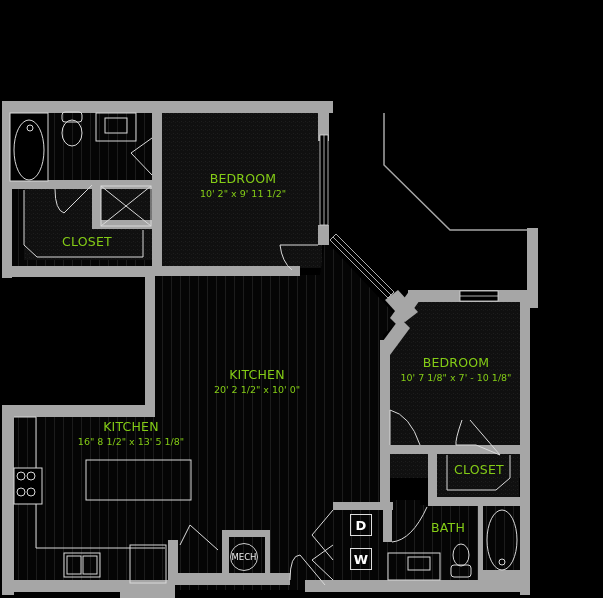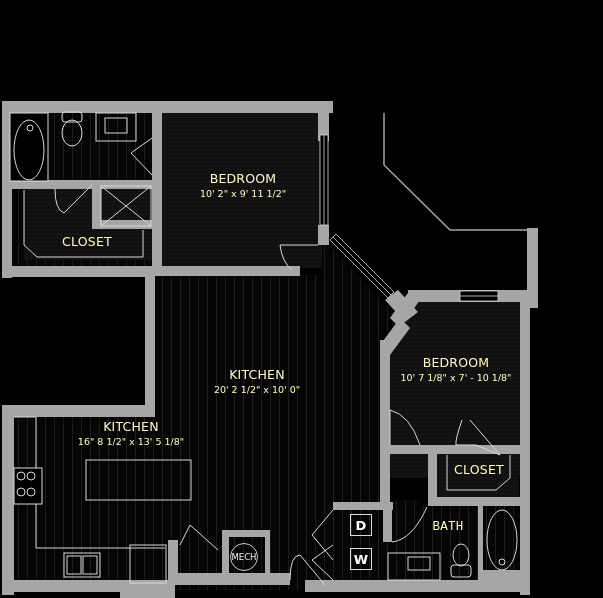--- a/index.html
+++ b/index.html
@@ -1,18 +1,18 @@
 <!DOCTYPE html>
 <html><head>
   <meta charset="utf-8">
   <style>
     html, body { margin: 0; padding: 0; background: #000; }
     body { width: 603px; height: 598px; position: relative; overflow: hidden; font-family: "DejaVu Sans", sans-serif; }
     #plan { position: absolute; left: 0; top: 0; width: 603px; height: 598px; }
-    .lbl { position: absolute; color: #fef9c3; text-align: center; white-space: nowrap; transform: translateX(-50%); }
+    .lbl { position: absolute; color: #84cc16; text-align: center; white-space: nowrap; transform: translateX(-50%); }
     .room-name { font-size: 12.5px; letter-spacing: 0.2px; }
     .room-dim { font-size: 9.5px; margin-top: 2px; }
     .dw { position: absolute; width: 22px; height: 22px; border: 1px solid #ddd; color: #fff; font-weight: bold; font-size: 13px; display: flex; align-items: center; justify-content: center; box-sizing: border-box; }
     .mech { position: absolute; width: 28px; height: 28px; border: 1.5px solid #ccc; border-radius: 50%; color: #eee; font-size: 8.5px; display: flex; align-items: center; justify-content: center; box-sizing: border-box; }
   </style>
 </head>
 <body>
 
 <svg id="plan" viewBox="0 0 603 598" xmlns="http://www.w3.org/2000/svg">
   <defs>
@@ -199,20 +199,20 @@
 
 <div class="lbl" style="left:456px; top:355px;">
   <div class="room-name">BEDROOM</div>
   <div class="room-dim">10' 7 1/8" x 7' - 10 1/8"</div>
 </div>
 
 <div class="lbl" style="left:479px; top:462px;">
   <div class="room-name">CLOSET</div>
 </div>
 
-<div class="lbl" style="left:448px; top:520px;font-family:Liberation Mono, monospace;">
+<div class="lbl" style="left:448px; top:520px;">
   <div class="room-name">BATH</div>
 </div>
 
 <div class="dw" style="left:350px; top:514px;">D</div>
 <div class="dw" style="left:350px; top:548px;">W</div>
 
 <div class="mech" style="left:230px; top:543px;text-align:center;">MECH</div>
 
 </body></html>

